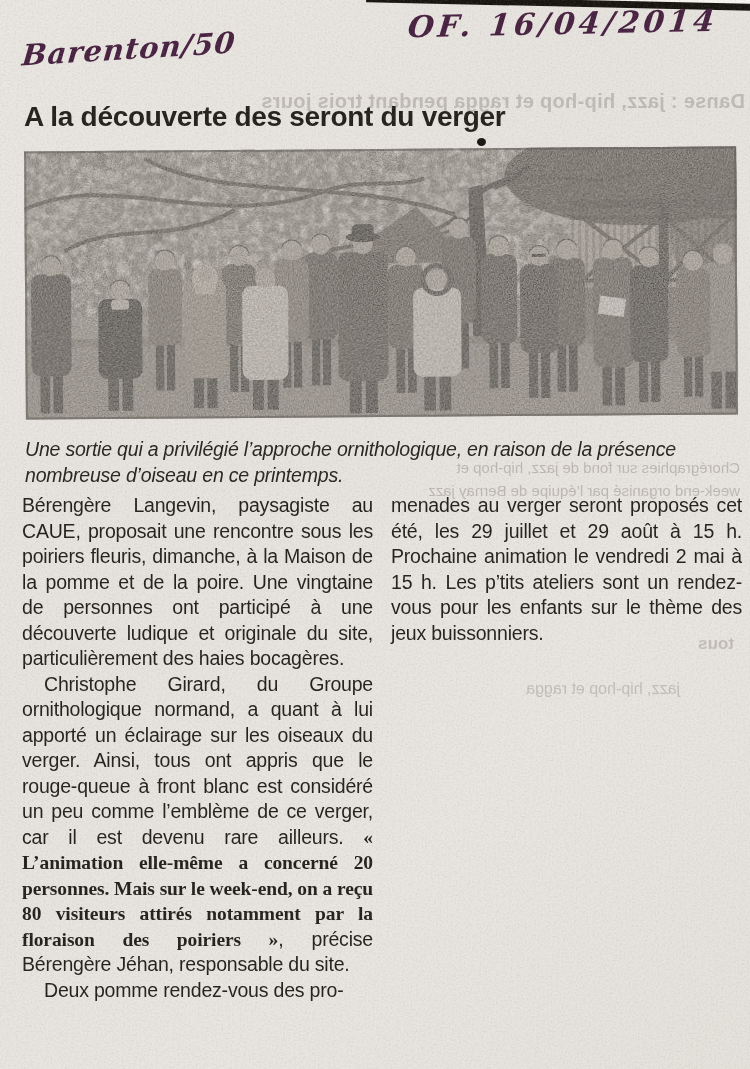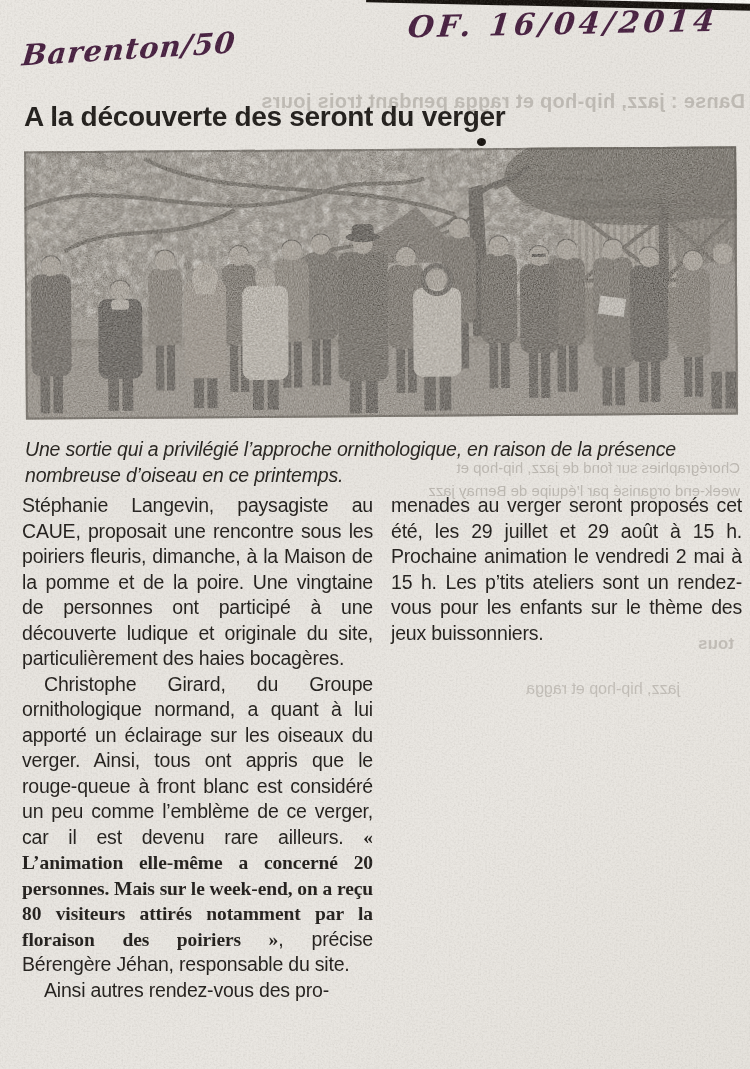--- a/index.html
+++ b/index.html
@@ -398,23 +398,23 @@
 
   <div class="caption">Une sortie qui a privilégié l’approche ornithologique, en raison de la présence nombreuse d’oiseau en ce printemps.</div>
 
   <div class="mirror bleed-mid">
     <div>Chorégraphies sur fond de jazz, hip-hop et</div>
     <div>week-end organisé par l’équipe de Bernay jazz</div>
   </div>
 
   <div class="columns">
     <div class="col">
-      <p>Stéphanie Langevin, paysagiste au CAUE, proposait une rencontre sous les poiriers fleuris, dimanche, à la Maison de la pomme et de la poire. Une vingtaine de personnes ont participé à une découverte ludique et originale du site, particulièrement des haies bocagères.</p>
+      <p>Bérengère Langevin, paysagiste au CAUE, proposait une rencontre sous les poiriers fleuris, dimanche, à la Maison de la pomme et de la poire. Une vingtaine de personnes ont participé à une découverte ludique et originale du site, particulièrement des haies bocagères.</p>
       <p class="indent"><span>Christophe Girard, du Groupe ornithologique normand, a quant à lui apporté un éclairage sur les oiseaux du verger. Ainsi, tous ont appris que le rouge-queue à front blanc est considéré un peu comme l’emblème de ce verger, car il est devenu rare ailleurs. </span><b>« L’animation elle-même a concerné 20 personnes. Mais sur le week-end, on a reçu 80 visiteurs attirés notamment par la floraison des poiriers »</b><span>, précise Bérengère Jéhan, responsable du site.</span></p>
-      <p class="indent">Ainsi autres rendez-vous des pro-</p>
+      <p class="indent">Deux pomme rendez-vous des pro-</p>
     </div>
     <div class="col">
       <p>menades au verger seront proposés cet été, les 29 juillet et 29 août à 15 h. Prochaine animation le vendredi 2 mai à 15 h. Les p’tits ateliers sont un rendez-vous pour les enfants sur le thème des jeux buissonniers.</p>
     </div>
   </div>
 
   <div class="mirror bleed-b1">tous</div>
   <div class="mirror bleed-b2">jazz, hip-hop et ragga</div>
 
   <svg class="paper-grain" width="750" height="1069" xmlns="http://www.w3.org/2000/svg">

